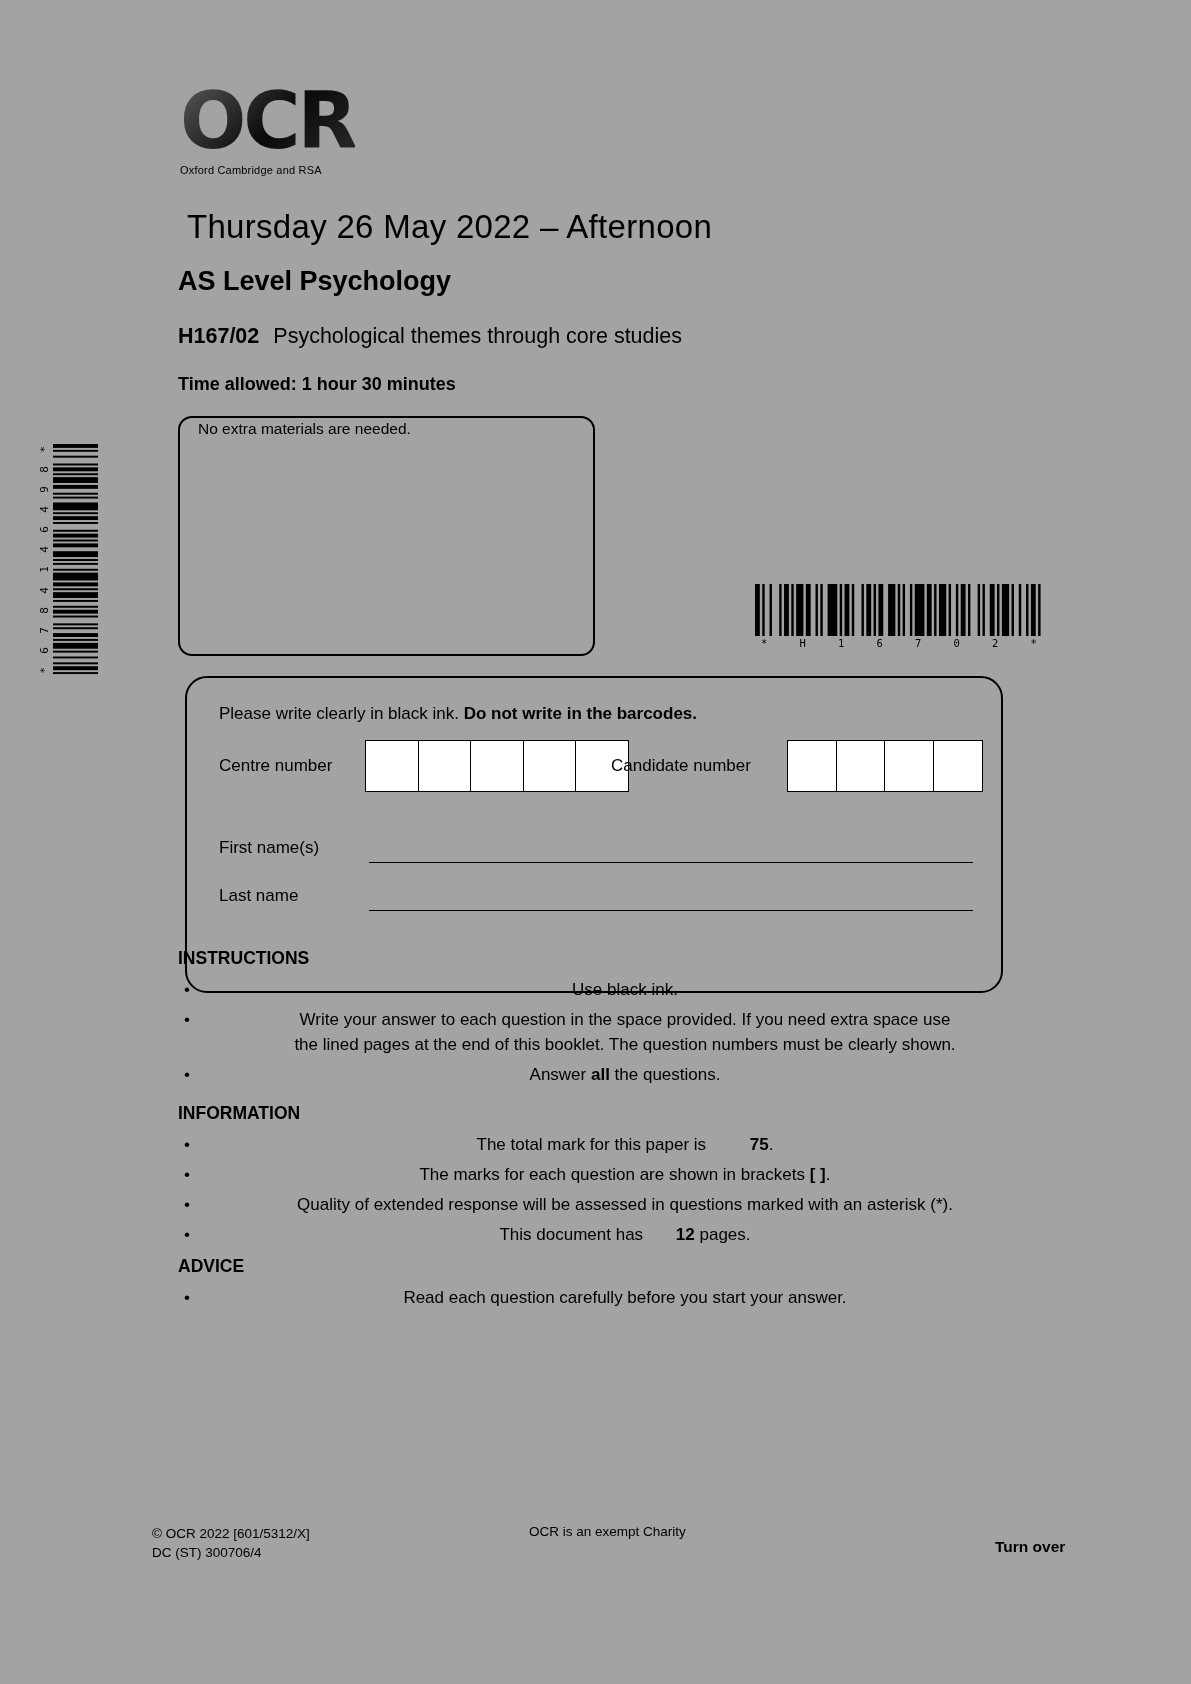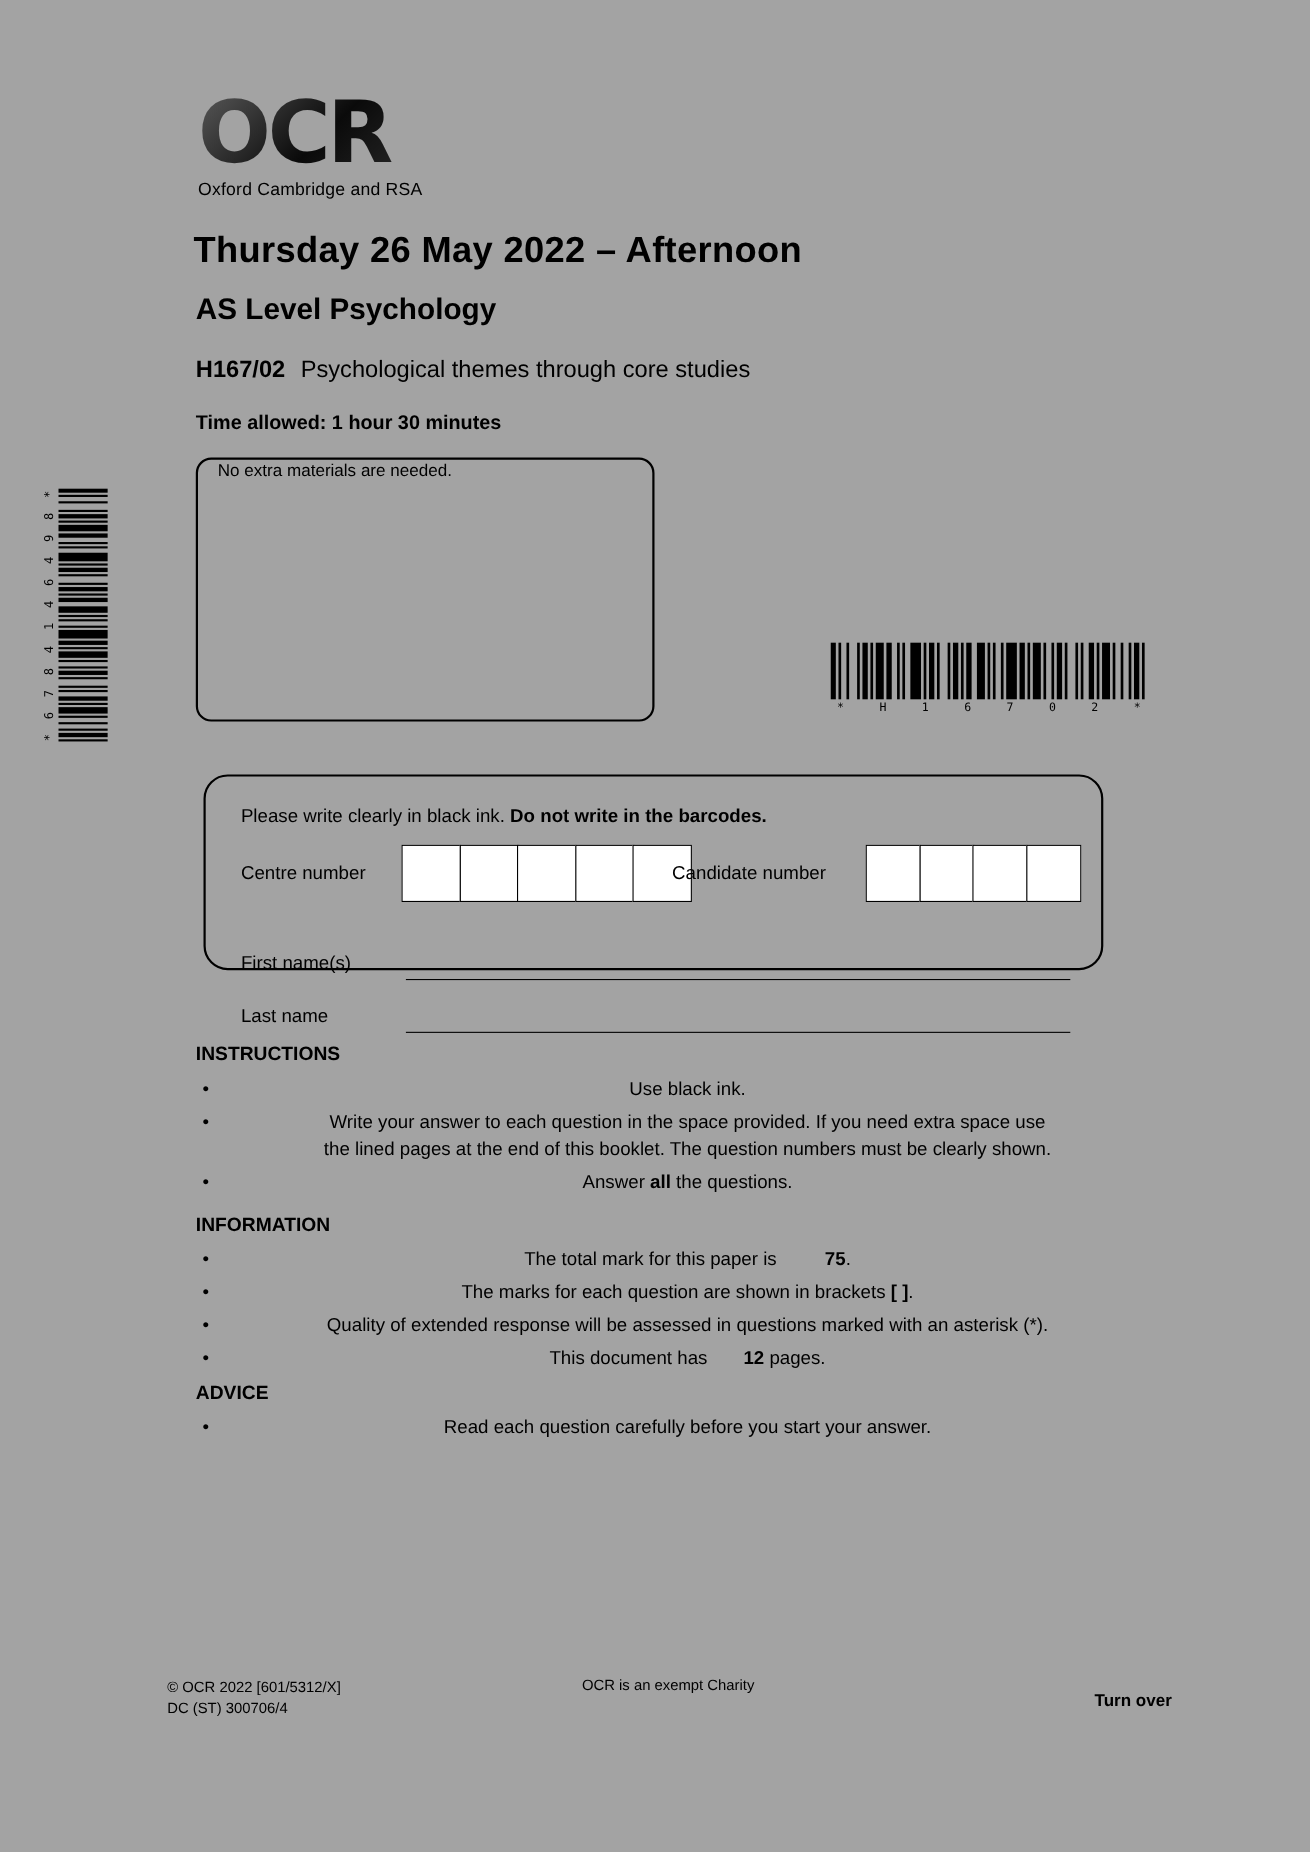--- a/index.html
+++ b/index.html
@@ -8,23 +8,23 @@
     font-family:"Liberation Sans", sans-serif;color:#000;margin:0 auto;overflow:hidden;
   }
   
   .logo{position:absolute;left:180px;top:82px;}
   .logo-text{
     font-family:"DejaVu Sans", sans-serif;
     font-size:78px;font-weight:900;letter-spacing:-3px;line-height:78px;
     background:linear-gradient(135deg,#5a5a5a 0%,#0a0a0a 55%,#2a2a2a 100%);
     -webkit-background-clip:text;background-clip:text;color:transparent;
   }
-  .logo-tagline{font-size:16px;margin-top:4px;letter-spacing:.2px;}
-  
-  .date-title{position:absolute;left:176px;top:208px;font-size:33px;font-weight:bold;letter-spacing:.3px;}
+  .logo-tagline{font-size:11px;margin-top:4px;letter-spacing:.2px;}
+  
+  .date-title{position:absolute;left:187px;top:208px;font-size:33px;font-weight:normal;letter-spacing:.3px;}
   .qualification{position:absolute;left:178px;top:266px;font-size:27px;font-weight:bold;}
   .paper-line{position:absolute;left:178px;top:324px;font-size:21.5px;}
   .paper-code{font-weight:bold;margin-right:14px;}
   .time-allowed{position:absolute;left:178px;top:374px;font-size:18px;font-weight:bold;}
   
   .materials-box{
     position:absolute;left:178px;top:416px;width:417px;height:240px;
     border:2px solid #000;border-radius:14px;box-sizing:border-box;padding:2px 18px;
     font-size:15.5px;
   }
@@ -37,21 +37,21 @@
   .left-barcode-text span{transform:rotate(-90deg);display:block;line-height:11px;}
   .left-barcode-bars{width:45px;height:232px;display:block;}
   .right-barcode{position:absolute;left:755px;top:584px;width:288px;}
   .right-barcode-bars{width:288px;height:52px;display:block;}
   .right-barcode-text{
     display:flex;justify-content:space-between;padding:1px 6px 0 6px;
     font-family:"DejaVu Sans Mono", monospace;font-size:10.5px;
   }
   
   .candidate-box{
-    position:absolute;left:185px;top:704px;width:818px;height:178px;
+    position:absolute;left:185px;top:676px;width:818px;height:317px;
     border:2.5px solid #000;border-radius:22px;box-sizing:border-box;padding-left:29px;
   }
   .cand-instruction{position:absolute;left:32px;top:26px;font-size:17px;}
   .cand-label{position:absolute;font-size:17px;}
   .centre-label{left:32px;top:78px;}
   .candidate-label{left:424px;top:78px;}
   .cells{position:absolute;display:flex;}
   .centre-cells{left:178px;top:62px;}
   .candidate-cells{left:600px;top:62px;}
   .cell{width:54px;height:52px;border:1.5px solid #000;box-sizing:border-box;margin-left:-1.5px;background:#fff;}

